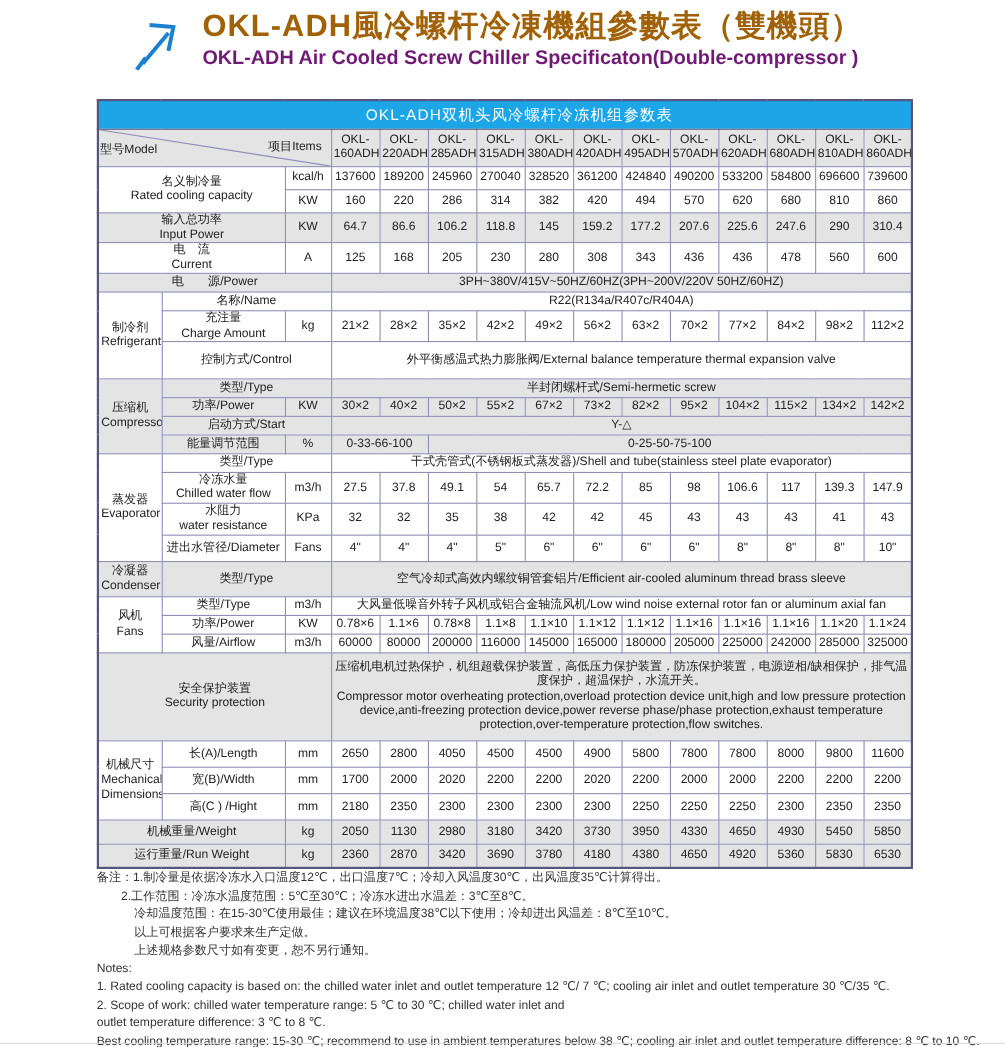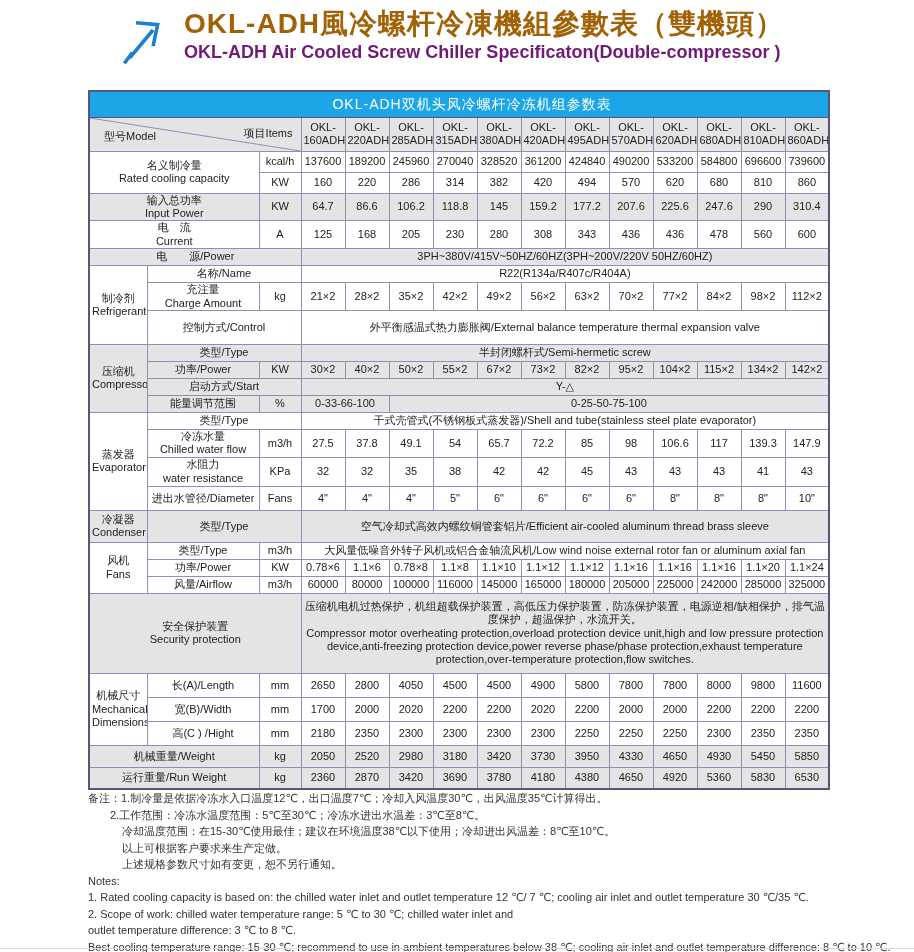--- a/index.html
+++ b/index.html
@@ -16,21 +16,21 @@
   tr.thead td{background:#1ca6e8;color:#fff;font-size:14px;font-weight:500;letter-spacing:1px;border-color:#55557d;padding-left:28px;}
   td.data{font-size:10px;}
   td.unit{font-size:10.5px;}
   td.model{font-size:11px;line-height:1.2;}
   td.section{font-size:11px;}
   td.label{font-size:11px;}
   td.wide{font-size:10.8px;}
   td.text{text-align:left;font-size:10.8px;line-height:1.5;padding:3px 6px;}
   td.corner{position:relative;padding:0;}
   td.corner svg{position:absolute;left:0;top:0;width:100%;height:100%;}
-  .corner-bl{position:absolute;left:14px;bottom:7px;font-size:11px;}
+  .corner-bl{position:absolute;left:1px;bottom:7px;font-size:11px;}
   .corner-tr{position:absolute;right:8px;top:9px;font-size:11px;}
   .notes{position:absolute;left:88px;top:790px;font-size:11px;line-height:1.5;color:#333;width:760px;}
   .note-line{white-space:nowrap;}
   .ind1{padding-left:22px;}
   .ind2{padding-left:34px;}
   .bottom-rule{position:absolute;left:0;right:0;bottom:3px;border-top:1px solid #d9d9d9;}
 </style>
 </head>
 <body>
 
@@ -293,21 +293,21 @@
           <td class="data">1.1×16</td>
           <td class="data">1.1×16</td>
           <td class="data">1.1×20</td>
           <td class="data">1.1×24</td>
         </tr>
         <tr style="height: 17px;">
           <td class="label">风量/Airflow</td>
           <td class="unit">m3/h</td>
           <td class="data">60000</td>
           <td class="data">80000</td>
-          <td class="data">100000</td>
+          <td class="data">200000</td>
           <td class="data">116000</td>
           <td class="data">145000</td>
           <td class="data">165000</td>
           <td class="data">180000</td>
           <td class="data">205000</td>
           <td class="data">225000</td>
           <td class="data">242000</td>
           <td class="data">285000</td>
           <td class="data">325000</td>
         </tr>
@@ -361,21 +361,21 @@
           <td class="data">2250</td>
           <td class="data">2250</td>
           <td class="data">2300</td>
           <td class="data">2350</td>
           <td class="data">2350</td>
         </tr>
         <tr class="gray" style="height: 22px;">
           <td colspan="2" class="label">机械重量/Weight</td>
           <td class="unit">kg</td>
           <td class="data">2050</td>
-          <td class="data">2520</td>
+          <td class="data">1130</td>
           <td class="data">2980</td>
           <td class="data">3180</td>
           <td class="data">3420</td>
           <td class="data">3730</td>
           <td class="data">3950</td>
           <td class="data">4330</td>
           <td class="data">4650</td>
           <td class="data">4930</td>
           <td class="data">5450</td>
           <td class="data">5850</td>

